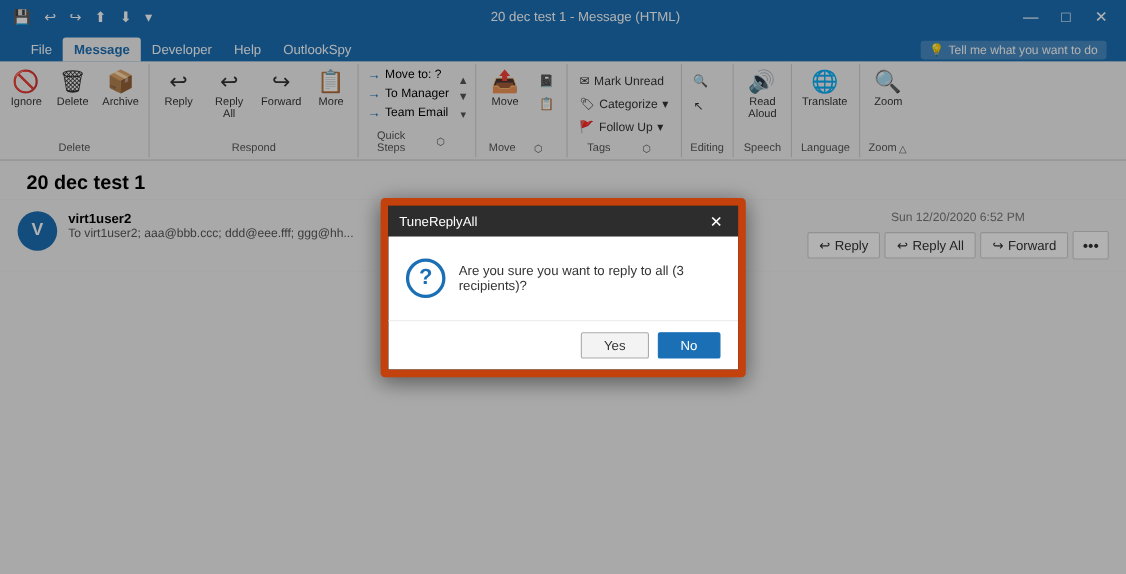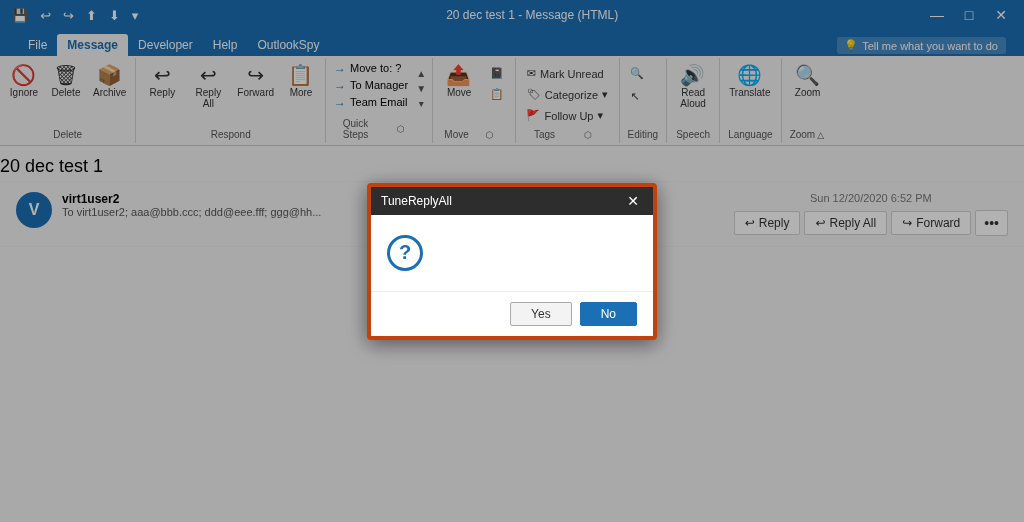--- a/index.html
+++ b/index.html
@@ -142,23 +142,23 @@
     .tag-btn {
       display: flex; align-items: center; gap: 4px;
       padding: 2px 6px;
       cursor: pointer;
       border-radius: 2px;
       border: 1px solid transparent;
       background: transparent;
       font-size: 11px; color: #333;
     }
     .email-subject-bar {
-      padding: 10px 0 4px;
+      padding: 10px 24px 4px;
       font-size: 18px;
-      font-weight: 400;
+      font-weight: 700;
       color: #000;
       border-bottom: 1px solid #eee;
     }
     .email-header {
       display: flex;
       align-items: flex-start;
       padding: 10px 16px;
       border-bottom: 1px solid #eee;
       gap: 10px;
     }
@@ -204,23 +204,23 @@
       position: fixed;
       top: 0; left: 0; right: 0; bottom: 0;
       background: rgba(0,0,0,0.3);
       display: flex;
       align-items: center;
       justify-content: center;
       z-index: 1000;
     }
     .dialog {
       background: #1a1a1a;
-      border: 4px solid #c2410c;
+      border: 7px solid #c2410c;
       border-radius: 4px;
-      width: 290px;
+      width: 332px;
       overflow: hidden;
       box-shadow: 0 4px 20px rgba(0,0,0,0.5);
     }
     .dialog-title-bar {
       background: #2d2d2d;
       color: white;
       padding: 6px 10px;
       display: flex;
       justify-content: space-between;
       align-items: center;
@@ -537,19 +537,20 @@
 <div class="dialog-overlay">
   <div class="dialog">
     <div class="dialog-title-bar">
       <span>TuneReplyAll</span>
       <button class="dialog-close">✕</button>
     </div>
     <div class="dialog-body">
       <div class="dialog-icon">
         <span>?</span>
       </div>
+      <div class="dialog-message">Are you sure you want to reply to all (3 recipients)?</div>
     </div>
     <div class="dialog-footer">
       <button class="dlg-btn">Yes</button>
       <button class="dlg-btn primary">No</button>
     </div>
   </div>
 </div>
 
 </body></html>

